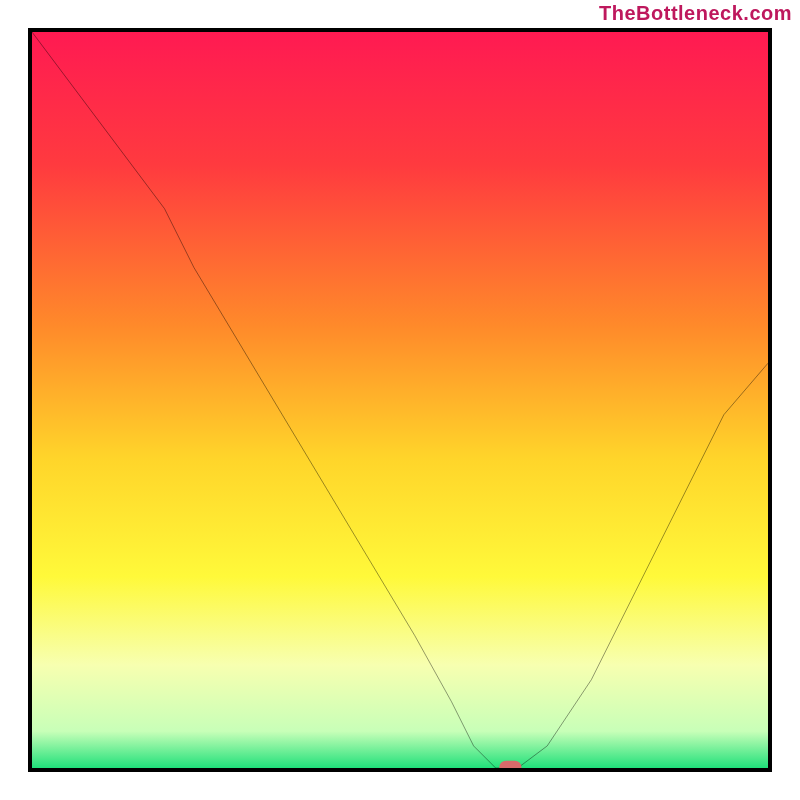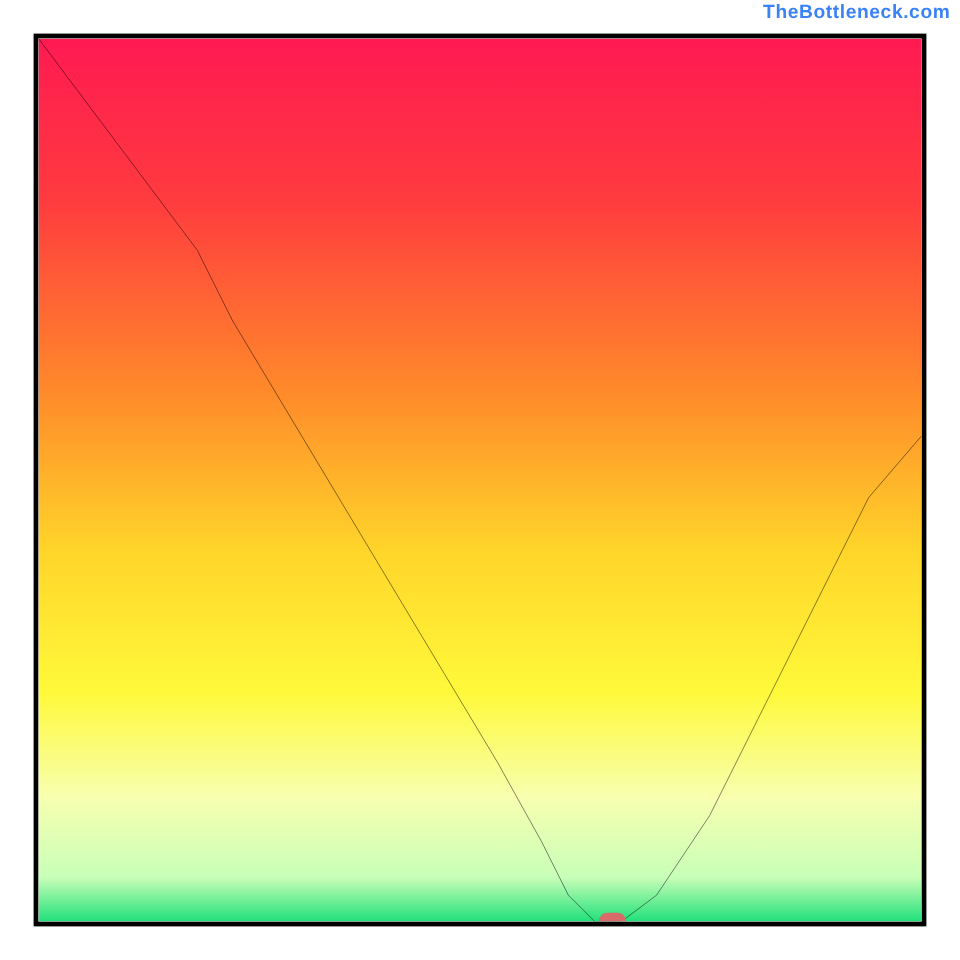--- a/index.html
+++ b/index.html
@@ -7,23 +7,23 @@
     padding: 0;
     width: 800px;
     height: 800px;
     background: #ffffff;
     font-family: Arial, Helvetica, sans-serif;
   }
   .watermark {
     position: absolute;
     top: 2px;
     right: 8px;
-    font-size: 16px;
+    font-size: 20px;
     font-weight: bold;
-    color: #3b82f6;
+    color: #be185d;
     letter-spacing: 0.5px;
   }
   .chart-frame {
     position: absolute;
     top: 28px;
     left: 28px;
     width: 744px;
     height: 744px;
     border: 4px solid #000000;
     box-sizing: border-box;

